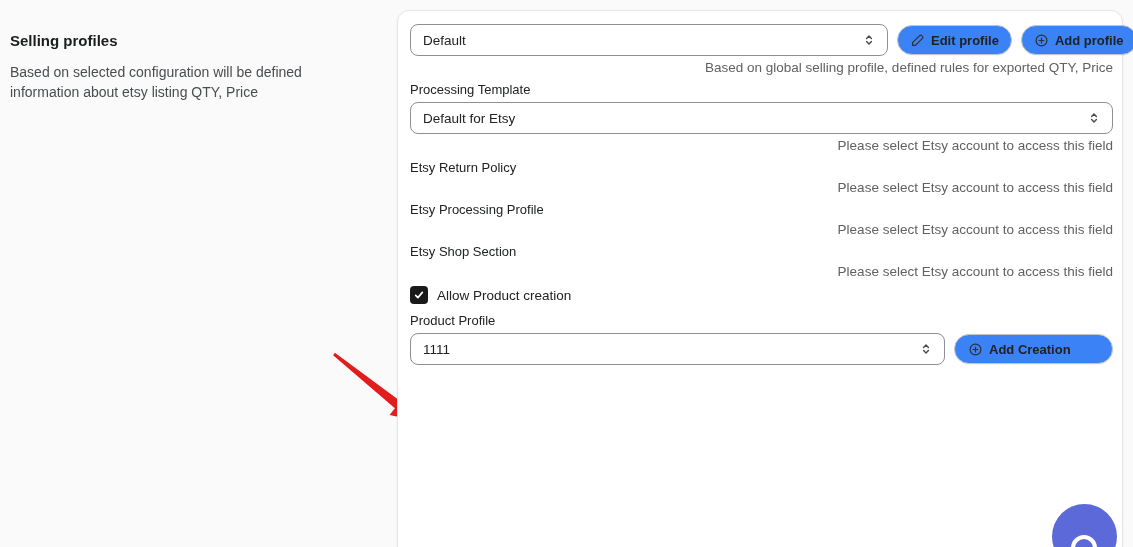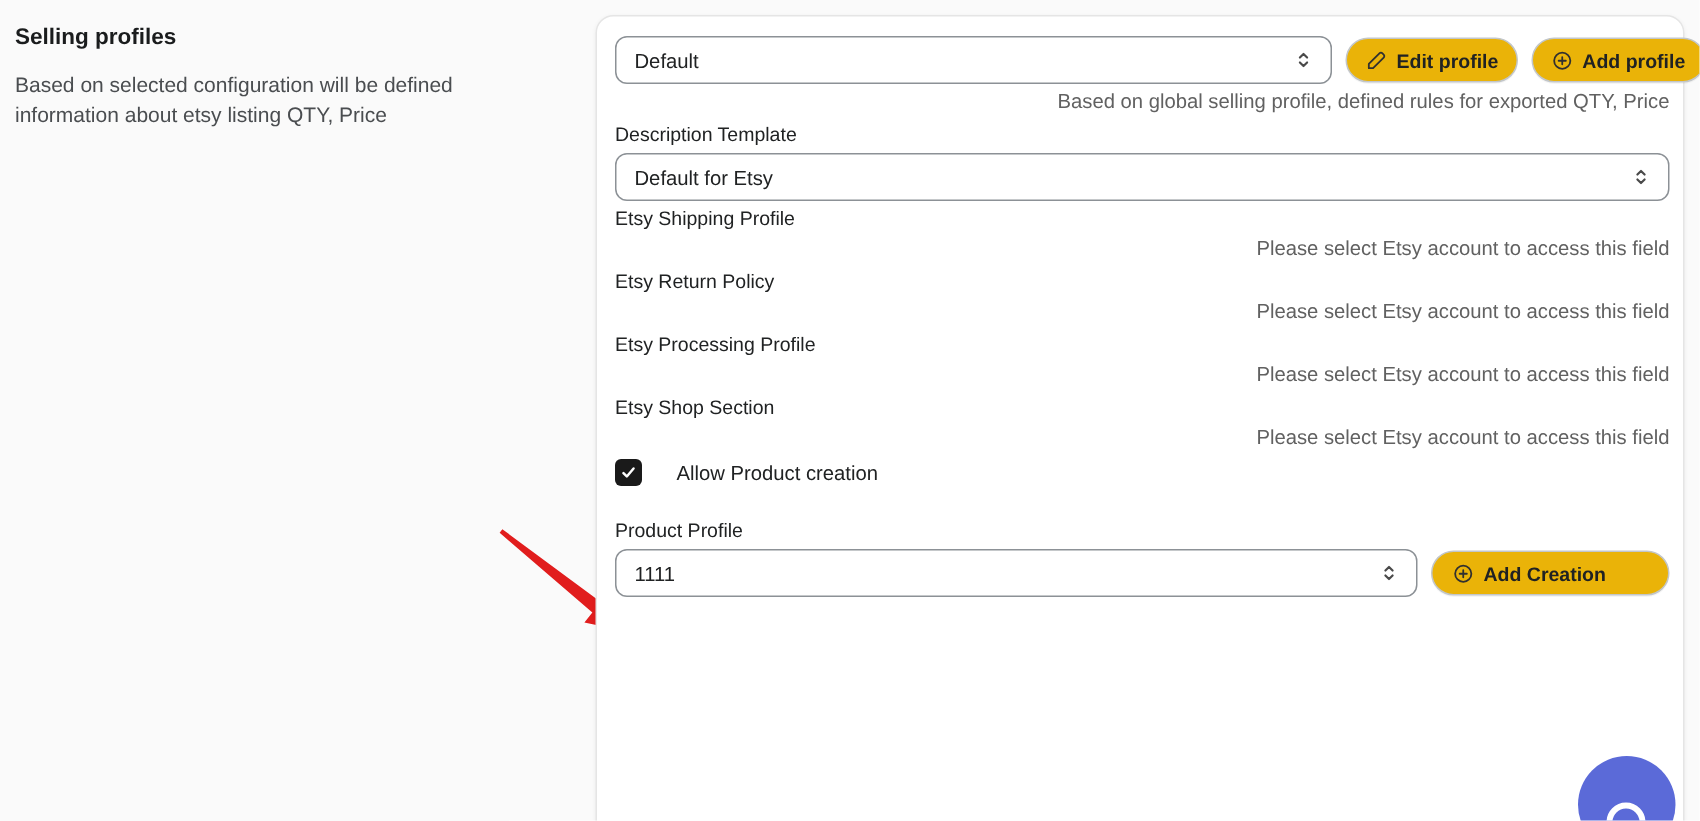--- a/index.html
+++ b/index.html
@@ -4,21 +4,21 @@
 <style>
   * { margin:0; padding:0; box-sizing:border-box; }
   html,body { width:1133px; height:547px; }
   body {
     position:relative; overflow:hidden;
     background:#fafafa;
     font-family:"Liberation Sans", sans-serif;
     color:#202223;
   }
   
-  .intro { position:absolute; left:10px; top:16px; width:330px; }
+  .intro { position:absolute; left:10px; top:32px; width:330px; }
   .intro h2 { font-size:15px; font-weight:700; color:#1a1c1d; margin-bottom:13px; }
   .intro p { font-size:14px; line-height:20px; color:#4a4d50; }
 
   
   .card {
     position:absolute; left:397px; top:10px; width:726px; height:562px;
     background:#ffffff; border:1px solid #e5e5e5; border-radius:12px;
     box-shadow:0 1px 3px rgba(0,0,0,0.05);
     padding:13px 9px 0 12px;
   }
@@ -31,29 +31,29 @@
   }
   .select .stepper { flex:0 0 auto; }
   .helper { font-size:13.5px; line-height:16px; color:#616161; margin:1px 0 6px;text-align:right; }
 
   .row { display:flex; align-items:center; gap:9px; margin-bottom:4px; }
   .row .select { margin-bottom:0; }
   .sel-narrow { flex:0 0 478px; }
   .sel-creation { flex:0 0 535px; }
 
   .btn {
-    height:30px; border-radius:15px; border:1px solid #c2c6c9; background:#eab308;
+    height:30px; border-radius:15px; border:1px solid #c2c6c9; background:#3b82f6;
     display:inline-flex; align-items:center; gap:6px; padding:0 12px;
     font-family:"Liberation Sans", sans-serif;
     font-size:13px; font-weight:700; color:#202223; cursor:pointer; white-space:nowrap;
     box-shadow:0 1px 0 rgba(0,0,0,0.04);
   }
   .btn-grow { flex:1 1 auto; justify-content:flex-start; padding-left:13px; }
 
-  .check-row { display:flex; align-items:center; gap:23px; margin:3px 0 22px; }
+  .check-row { display:flex; align-items:center; gap:9px; margin:3px 0 9px; }
   .checkbox {
     width:18px; height:18px; border-radius:4px; background:#1a1a1a;
     display:flex; align-items:center; justify-content:center; cursor:pointer;
   }
   .check-label { font-size:13.5px; color:#202223; }
 
   
   .arrow { position:absolute; left:325px; top:345px; pointer-events:none; }
 
   
@@ -97,30 +97,29 @@
     <button class="btn">
       <svg width="15" height="15" viewBox="0 0 20 20" fill="none" stroke="#303030" stroke-width="1.6" stroke-linecap="round">
         <circle cx="10" cy="10" r="7.2"></circle>
           <path d="M10 6.8 v6.4 M6.8 10 h6.4"></path>
       </svg>
       <span>Add profile</span>
     </button>
   </div>
   <div class="helper">Based on global selling profile, defined rules for exported QTY, Price</div>
 
-  <div class="field-label">Description Template</div>
+  <div class="field-label">Processing Template</div>
   <div class="select">
     <span>Default for Etsy</span>
     <svg class="stepper" width="16" height="16" viewBox="0 0 20 20" fill="none" stroke="#4a4a4a" stroke-width="1.8" stroke-linecap="round" stroke-linejoin="round">
       <path d="M7 8 L10 5 L13 8"></path>
         <path d="M7 12 L10 15 L13 12"></path>
     </svg>
   </div>
 
-  <div class="field-label">Etsy Shipping Profile</div>
   <div class="helper">Please select Etsy account to access this field</div>
 
   <div class="field-label">Etsy Return Policy</div>
   <div class="helper">Please select Etsy account to access this field</div>
 
   <div class="field-label">Etsy Processing Profile</div>
   <div class="helper">Please select Etsy account to access this field</div>
 
   <div class="field-label">Etsy Shop Section</div>
   <div class="helper">Please select Etsy account to access this field</div>

